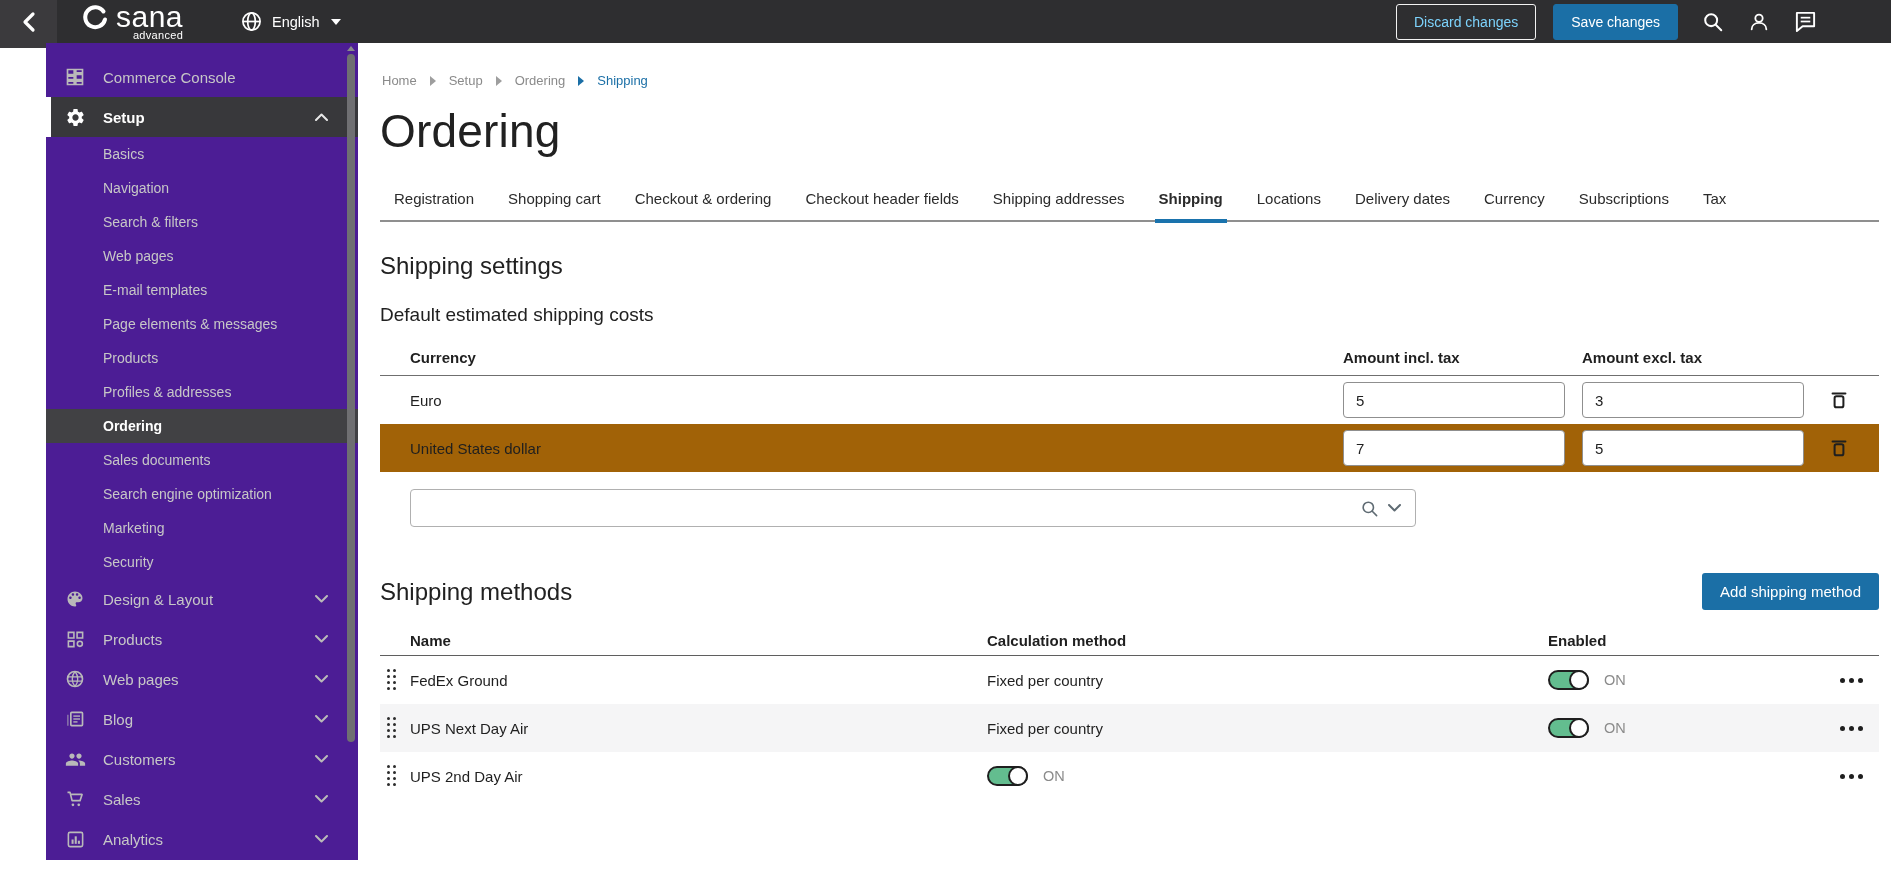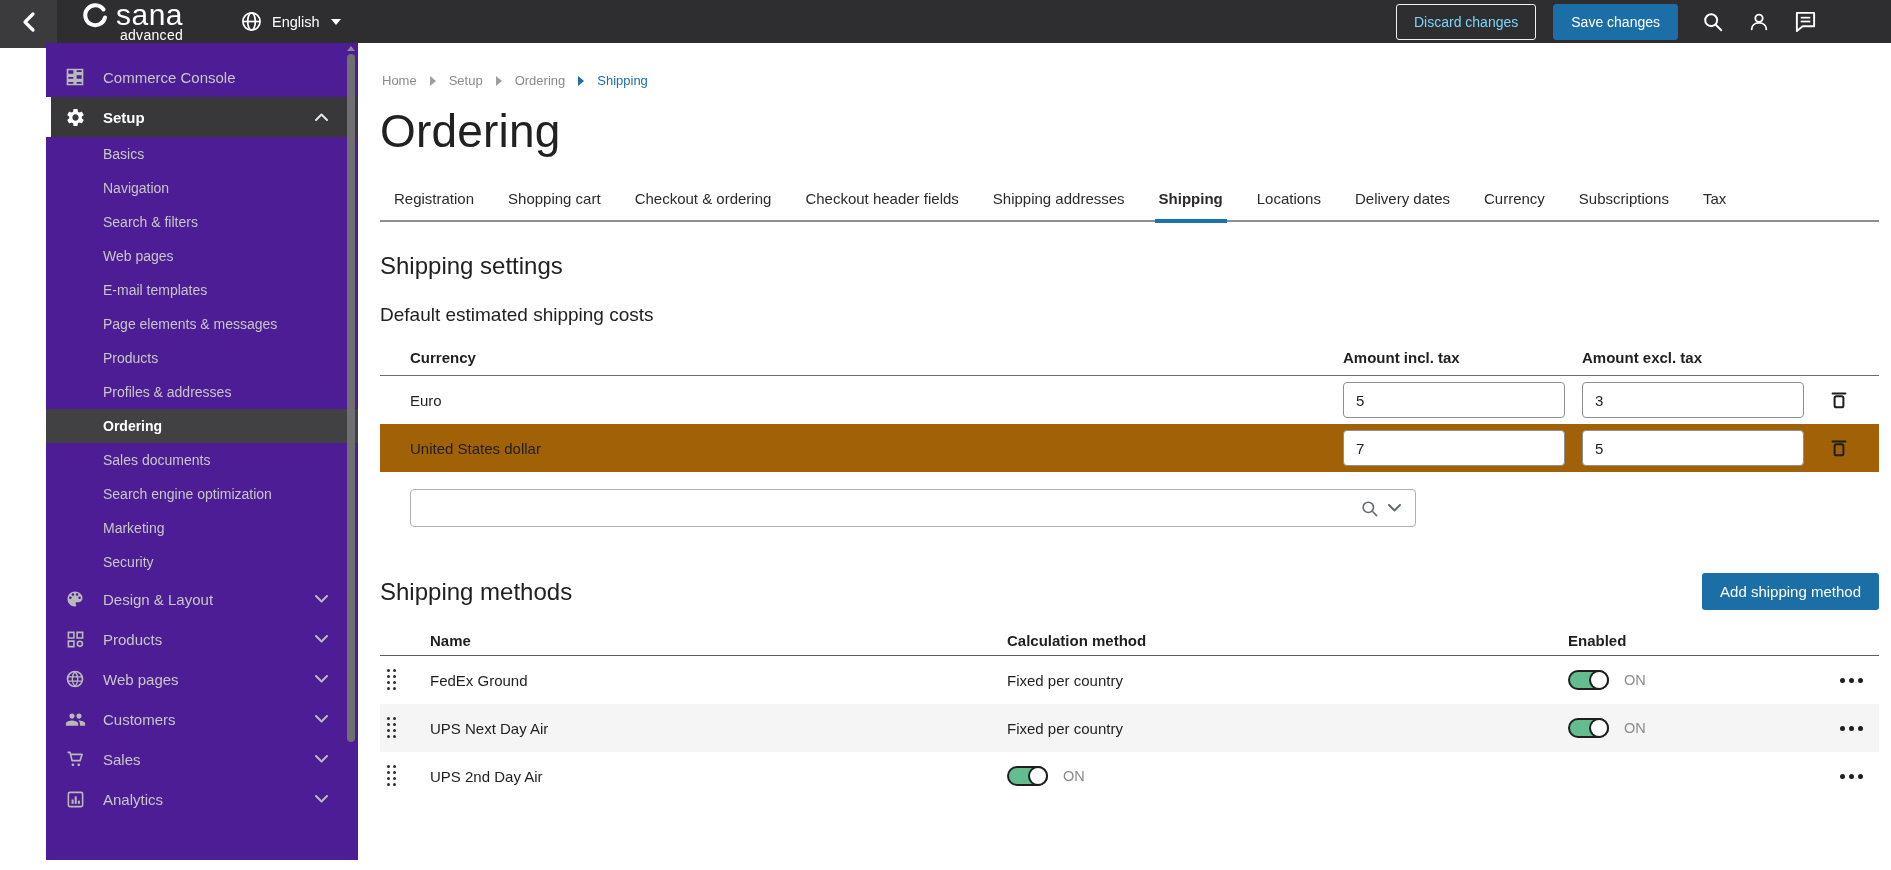--- a/index.html
+++ b/index.html
@@ -5,21 +5,21 @@
   * { margin:0; padding:0; box-sizing:border-box; }
   html,body { width:1891px; height:870px; overflow:hidden; background:#fff;
     font-family:"Liberation Sans","DejaVu Sans",sans-serif; color:#1f1f1f; }
 
   
   .topbar { height:43px; background:#2e2e30; display:flex; align-items:center; }
   .back-btn { width:57px; height:53px; background:#3b3a3d; display:flex; align-items:center; justify-content:center; cursor:pointer; flex:none; }
   .logo { margin-left:25px; display:flex; flex-direction:column; align-items:flex-end; flex:none; }
   .logo-main { display:flex; align-items:center; gap:7px; }
   .logo-text { color:#fff; font-size:30px; font-weight:500; letter-spacing:.5px; line-height:1; }
-  .logo-sub { color:#fff; font-size:14px; margin-top:-3px; letter-spacing:.3px; }
+  .logo-sub { color:#fff; font-size:11px; margin-top:-3px; letter-spacing:.3px; }
   .lang { margin-left:58px; display:flex; align-items:center; gap:10px; cursor:pointer; flex:none; }
   .lang-label { color:#fff; font-size:14.5px; }
   .topbar-right { margin-left:auto; display:flex; align-items:center; padding-right:74px; }
   .btn { font-size:14px; border-radius:3px; padding:9px 17px; cursor:pointer; font-family:inherit; }
   .btn-ghost { background:transparent; border:1px solid #f2f2f2; color:#7dd3fc; }
   .btn-primary { background:#1b6fa6; border:1px solid #1b6fa6; color:#fff; margin-left:17px; }
   .top-icon { margin-left:24px; display:flex; align-items:center; cursor:pointer; }
 
   
   .shell { display:flex; height:817px; }
@@ -68,21 +68,21 @@
   .trash-btn { background:none; border:none; cursor:pointer; display:flex; padding:0; }
 
   .currency-select { margin-top:17px; margin-left:30px; width:1006px; height:38px; border:1px solid #b0b0b0; border-radius:4px; background:#fff; display:flex; align-items:center; justify-content:flex-end; padding-right:14px; gap:9px; cursor:pointer; }
 
   
   .methods-header { margin-top:46px; display:flex; align-items:center; justify-content:space-between; }
   .add-method-btn { background:#1b6fa6; color:#fff; border:none; border-radius:3px; font-size:15px; padding:10px 18px; cursor:pointer; font-family:inherit; }
   .mtable { margin-top:16px; }
   .mtable-head { display:flex; align-items:center; height:30px; font-size:15px; font-weight:bold; border-bottom:1px solid #5f5f5f; }
   .m-drag { width:30px; padding-left:7px; display:flex; align-items:center; }
-  .m-name { width:577px;margin-left:20px; }
+  .m-name { width:577px; }
   .m-method { width:561px; }
   .m-enabled { flex:1; display:flex; align-items:center; }
   .m-actions { width:60px; display:flex; justify-content:flex-end; padding-right:16px; }
   .mtable-row { display:flex; align-items:center; height:48px; font-size:15px; }
   .mtable-row.alt { background:#f5f5f6; }
   .mtable-head .m-name { padding-left:0; }
 
   .drag-handle { display:grid; grid-template-columns:repeat(2,4px); grid-auto-rows:4px; gap:2px; cursor:grab; }
   .drag-handle i { width:3px; height:3px; border-radius:50%; background:#2c2c2c; }
 
@@ -261,20 +261,37 @@
           </svg>
       </span>
       <span class="s-label">Web pages</span>
       <span class="s-chev">
           <svg width="13" height="8" viewBox="0 0 13 8">
             <polyline points="1,1 6.5,6.5 12,1" fill="none" stroke="#b9b9b9" stroke-width="2" stroke-linecap="round" stroke-linejoin="round"></polyline>
           </svg>
         </span>
     </div>
 
+    <div class="side-item">
+      <span class="s-icon">
+        <svg width="20" height="20" viewBox="0 0 24 24">
+            <path d="M4 7 v13 h-1 v-13 z" fill="#b9b9b9"></path>
+            <rect x="7" y="4" width="14" height="16" rx="1" fill="none" stroke="#b9b9b9" stroke-width="2"></rect>
+            <line x1="10" y1="8.5" x2="18" y2="8.5" stroke="#b9b9b9" stroke-width="1.6"></line>
+            <line x1="10" y1="12" x2="18" y2="12" stroke="#b9b9b9" stroke-width="1.6"></line>
+            <line x1="10" y1="15.5" x2="15" y2="15.5" stroke="#b9b9b9" stroke-width="1.6"></line>
+          </svg>
+      </span>
+      <span class="s-label">Blog</span>
+      <span class="s-chev">
+          <svg width="13" height="8" viewBox="0 0 13 8">
+            <polyline points="1,1 6.5,6.5 12,1" fill="none" stroke="#b9b9b9" stroke-width="2" stroke-linecap="round" stroke-linejoin="round"></polyline>
+          </svg>
+        </span>
+    </div>
 
     <div class="side-item">
       <span class="s-icon">
         <svg width="21" height="21" viewBox="0 0 24 24">
             <path fill="#b9b9b9" d="M16 11c1.66 0 2.99-1.34 2.99-3S17.66 5 16 5s-3 1.34-3 3 1.34 3 3 3zm-8 0c1.66 0 2.99-1.34 2.99-3S9.66 5 8 5 5 6.34 5 8s1.34 3 3 3zm0 2c-2.33 0-7 1.17-7 3.5V19h14v-2.5C15 14.17 10.33 13 8 13zm8 0c-.29 0-.62.02-.97.05 1.16.84 1.97 1.97 1.97 3.45V19h6v-2.5c0-2.33-4.67-3.5-7-3.5z"></path>
           </svg>
       </span>
       <span class="s-label">Customers</span>
       <span class="s-chev">
           <svg width="13" height="8" viewBox="0 0 13 8">

